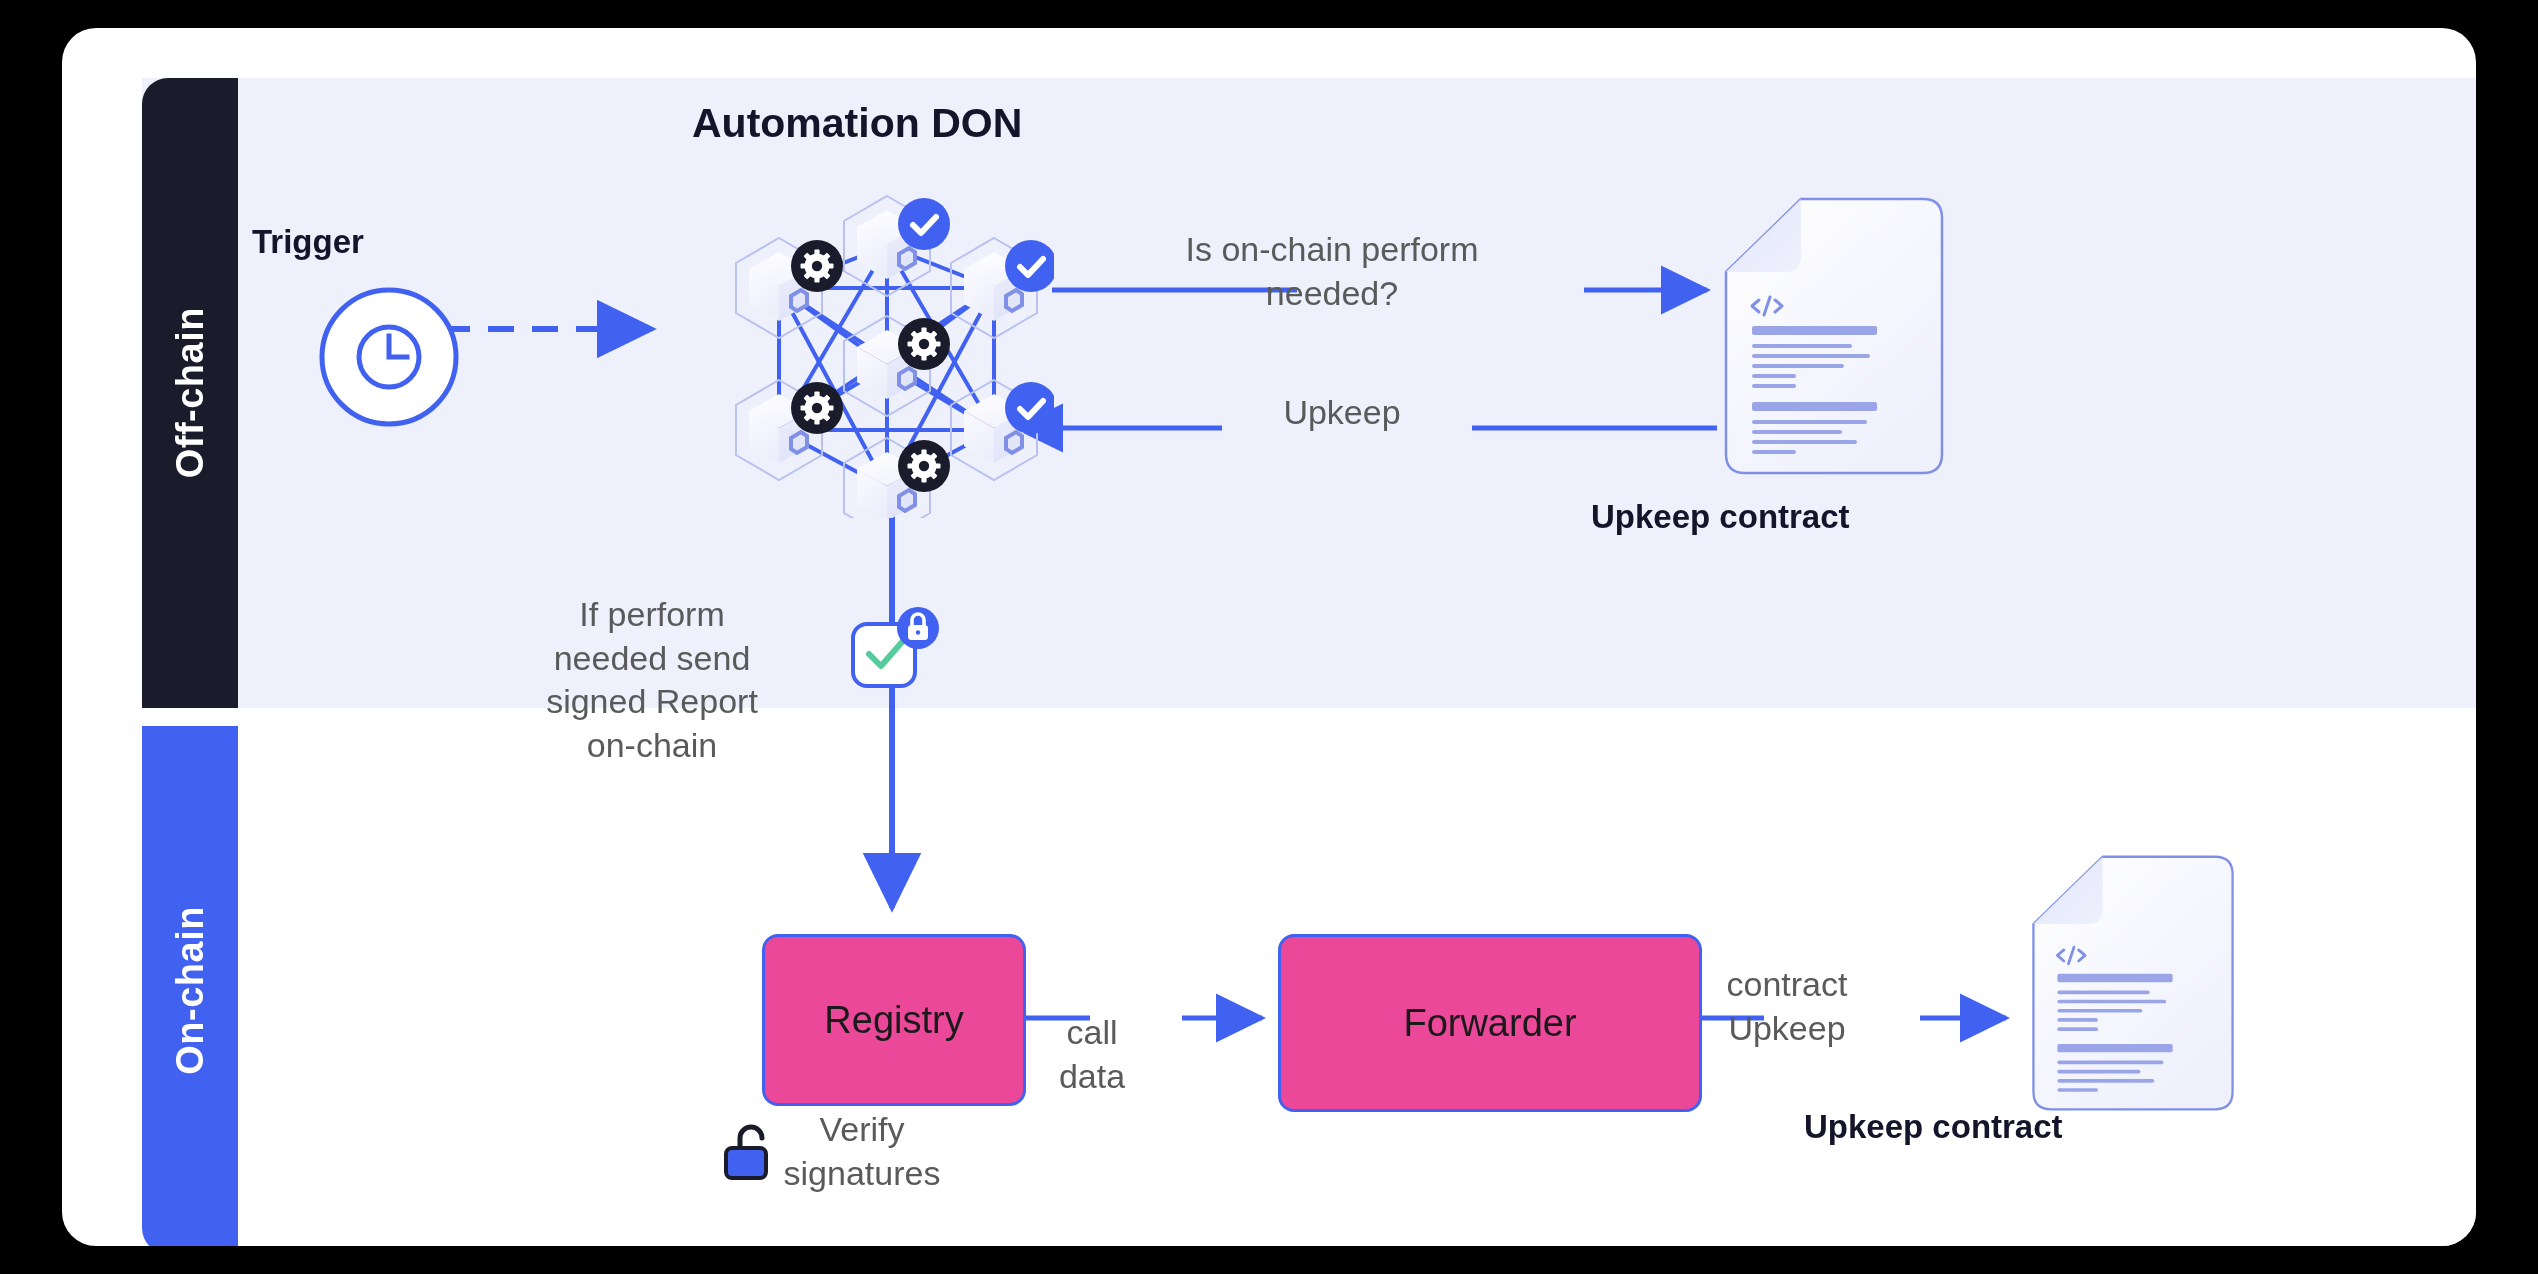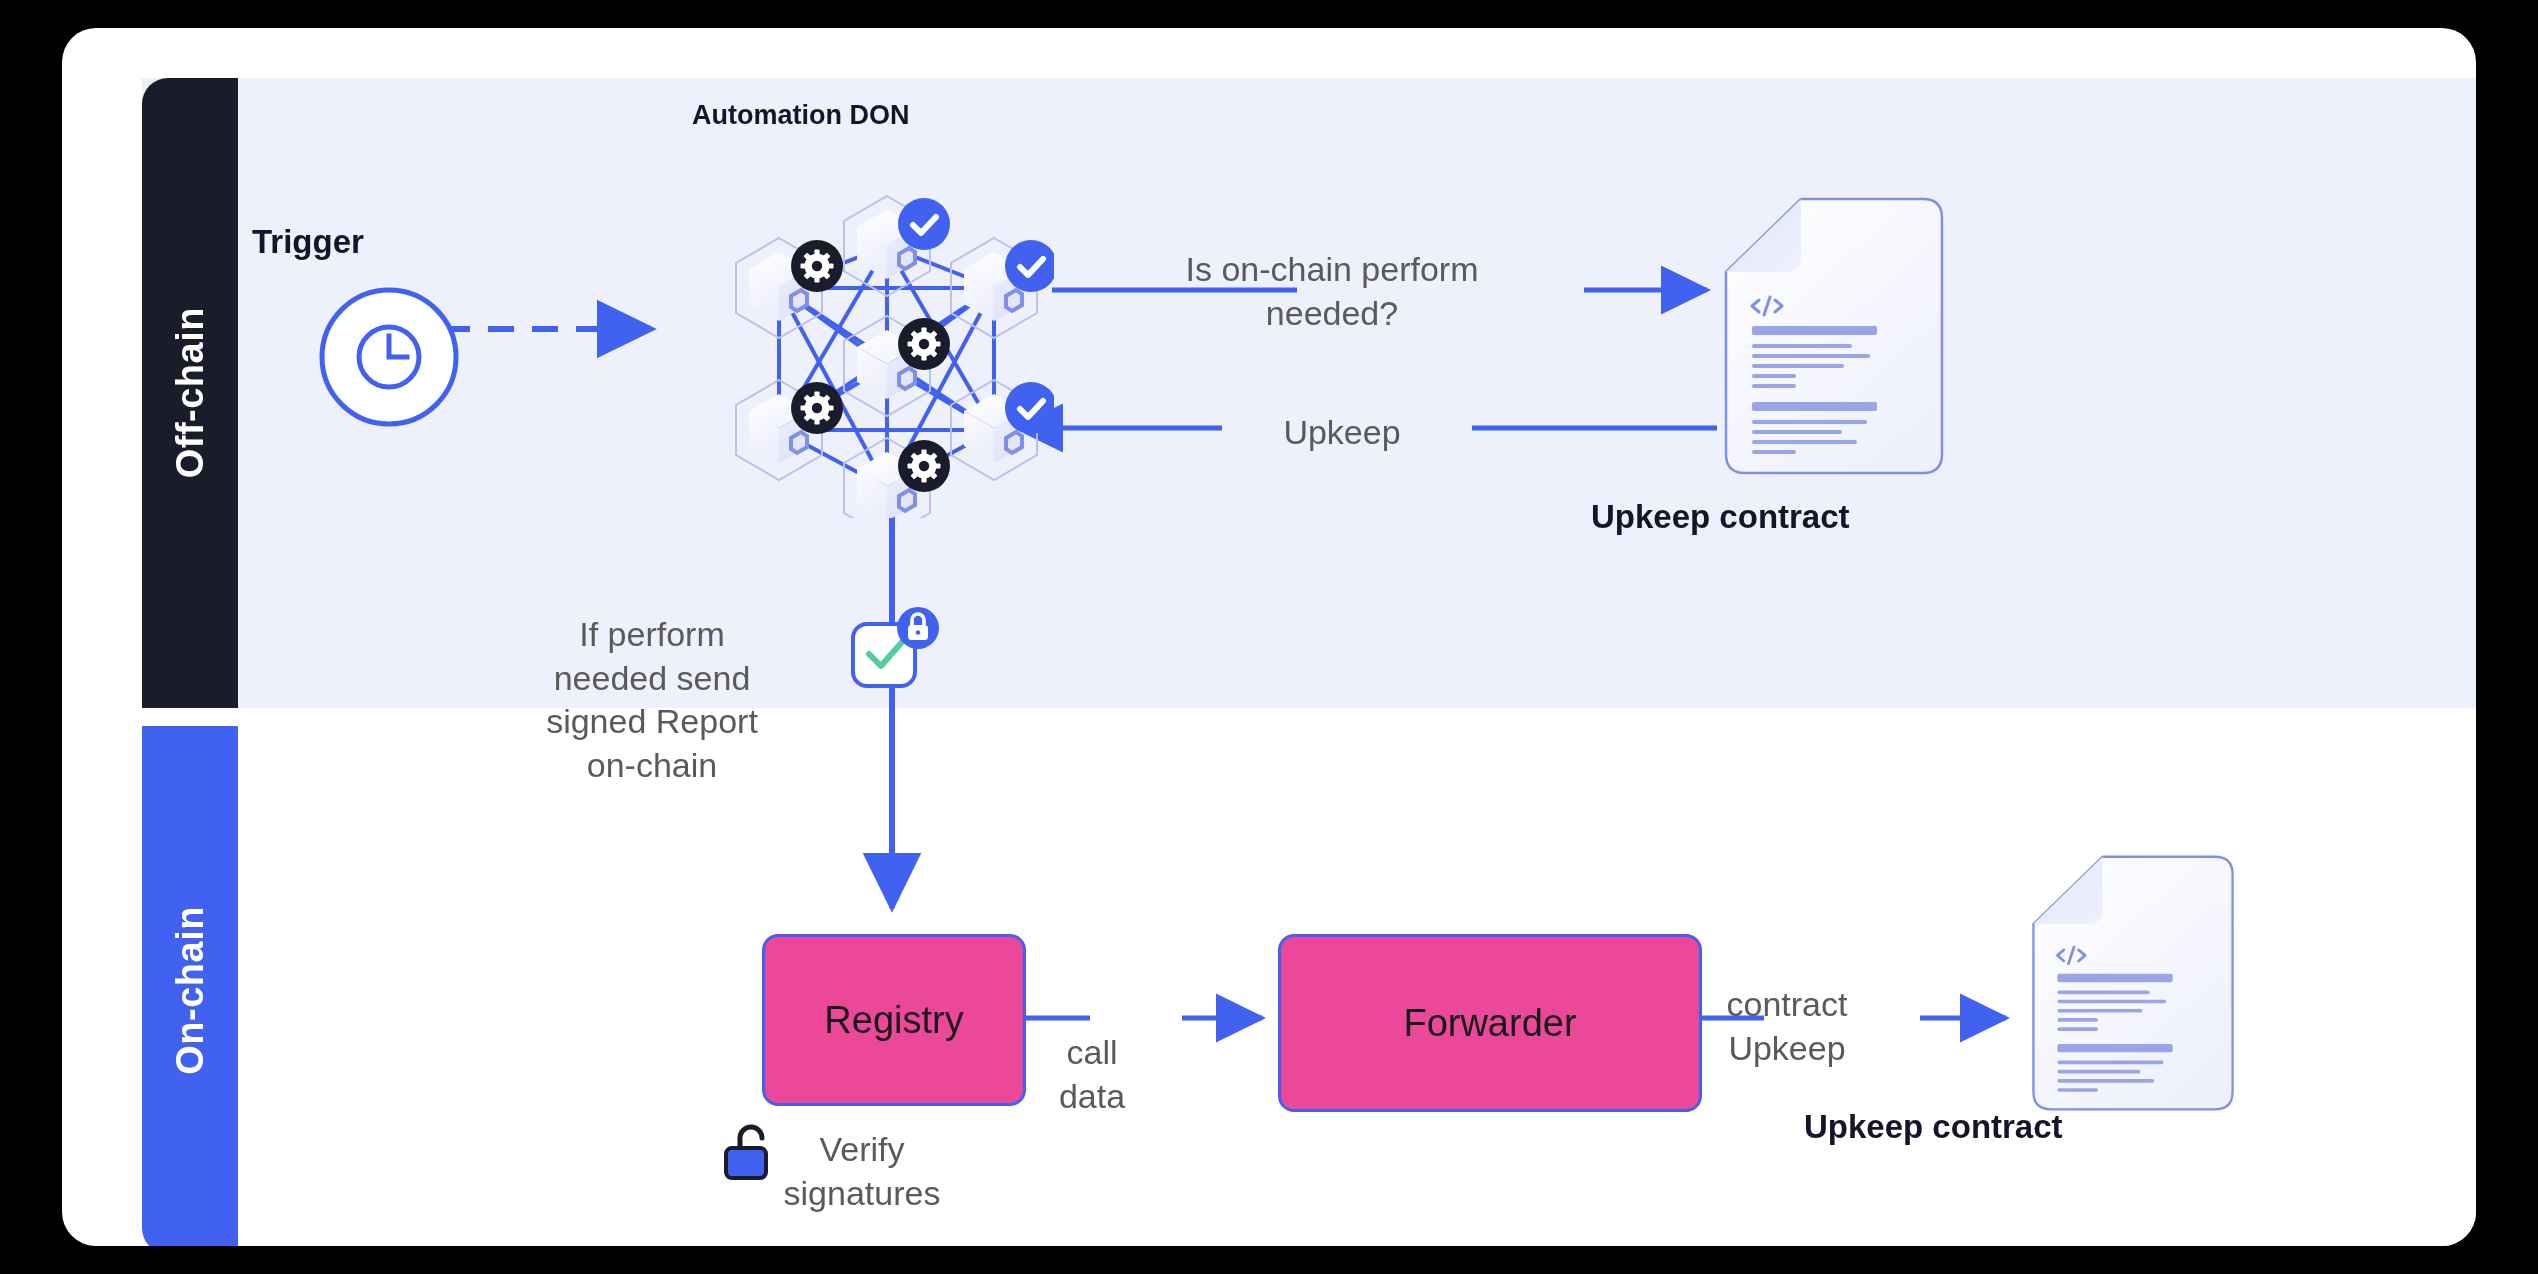--- a/index.html
+++ b/index.html
@@ -94,32 +94,31 @@
 
   
   .txt {
     position: absolute;
     color: #5a5a5a;
     font-size: 34px;
     line-height: 1.28;
     text-align: center;
     font-family: "Liberation Sans", sans-serif;
     white-space: pre-line;
-    margin-top: 20px;
   }
   .heading {
     position: absolute;
     color: #14152a;
     font-weight: bold;
     font-size: 33px;
     font-family: "Liberation Sans", sans-serif;
     white-space: nowrap;
   }
 
-  #title-automation-don { left: 630px; top: 72px; font-size: 27px; }
+  #title-automation-don { left: 630px; top: 72px; font-size: 41px; }
   #label-trigger        { left: 190px; top: 158px; font-size: 33px; margin-top: 37px; }
   #label-upkeep-top     { left: 1529px; top: 470px; font-size: 33px; }
   #label-upkeep-bottom  { left: 1742px; top: 1080px; font-size: 33px; }
 
   #txt-perform-needed { left: 1070px; top: 200px; width: 400px; }
   #txt-results        { left: 1190px; top: 363px; width: 180px; }
   #txt-if-perform     { left: 445px; top: 565px;  width: 290px; }
   #txt-call-data      { left: 965px; top: 983px;  width: 130px; text-align: center; }
   #txt-perform-upkeep { left: 1630px; top: 935px; width: 190px; }
   #txt-verify-sigs    { left: 685px; top: 1080px; width: 230px; }

